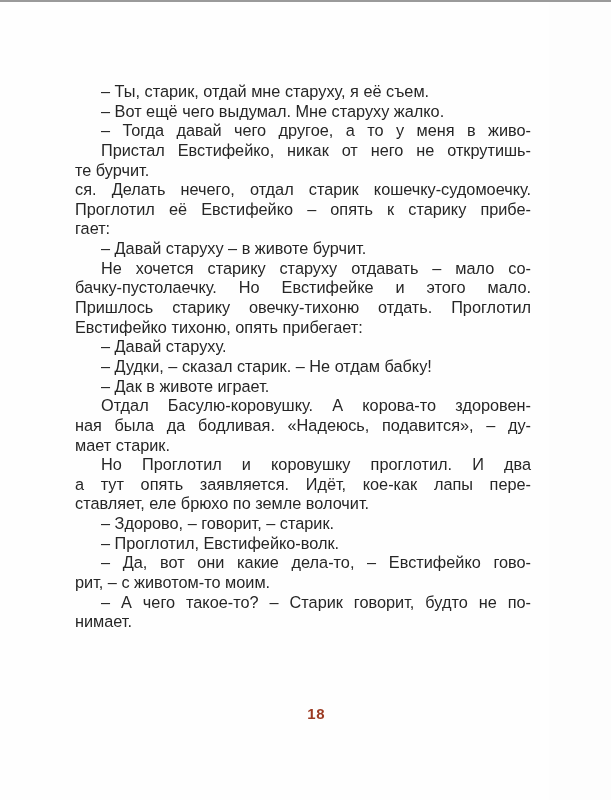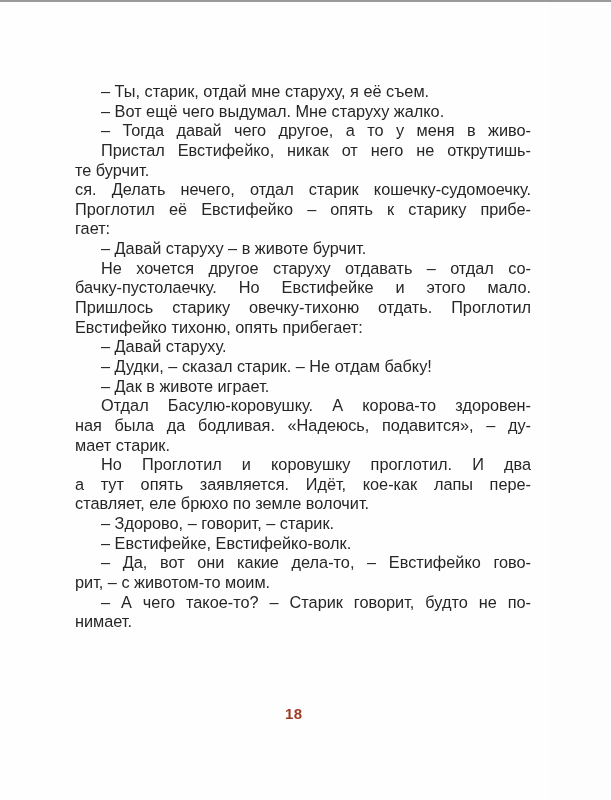--- a/index.html
+++ b/index.html
@@ -49,21 +49,21 @@
       padding-left: 26px;
     }
     .line.last {
       text-align-last: left;
     }
     .page-number {
       position: absolute;
       left: 285px;
       top: 703px;
       width: 40px;
-      text-align: left;
+      text-align: right;
       font-family: "Liberation Sans", sans-serif;
       font-weight: bold;
       font-size: 15px;
       color: #9b3a22;
       letter-spacing: 0.5px;
     }
   </style>
 </head>
 <body>
 
@@ -72,34 +72,34 @@
   <div class="text-block">
     <span class="line indent last">– Ты, старик, отдай мне старуху, я её съем.</span>
     <span class="line indent last">– Вот ещё чего выдумал. Мне старуху жалко.</span>
     <span class="line indent">– Тогда давай чего другое, а то у меня в живо-</span>
     <span class="line indent">Пристал Евстифейко, никак от него не открутишь-</span>
     <span class="line last">те бурчит.</span>
     <span class="line">ся. Делать нечего, отдал старик кошечку-судомоечку.</span>
     <span class="line">Проглотил её Евстифейко – опять к старику прибе-</span>
     <span class="line last">гает:</span>
     <span class="line indent last">– Давай старуху – в животе бурчит.</span>
-    <span class="line indent">Не хочется другое старуху отдавать – отдал со-</span>
+    <span class="line indent">Не хочется старику старуху отдавать – мало со-</span>
     <span class="line">бачку-пустолаечку. Но Евстифейке и этого мало.</span>
     <span class="line">Пришлось старику овечку-тихоню отдать. Проглотил</span>
     <span class="line last">Евстифейко тихоню, опять прибегает:</span>
     <span class="line indent last">– Давай старуху.</span>
     <span class="line indent last">– Дудки, – сказал старик. – Не отдам бабку!</span>
     <span class="line indent last">– Дак в животе играет.</span>
     <span class="line indent">Отдал Басулю-коровушку. А корова-то здоровен-</span>
     <span class="line">ная была да бодливая. «Надеюсь, подавится», – ду-</span>
     <span class="line last">мает старик.</span>
     <span class="line indent">Но Проглотил и коровушку проглотил. И два</span>
     <span class="line">а тут опять заявляется. Идёт, кое-как лапы пере-</span>
     <span class="line last">ставляет, еле брюхо по земле волочит.</span>
     <span class="line indent last">– Здорово, – говорит, – старик.</span>
-    <span class="line indent last">– Евстифейке, Евстифейко-волк.</span>
+    <span class="line indent last">– Проглотил, Евстифейко-волк.</span>
     <span class="line indent">– Да, вот они какие дела-то, – Евстифейко гово-</span>
     <span class="line last">рит, – с животом-то моим.</span>
     <span class="line indent">– А чего такое-то? – Старик говорит, будто не по-</span>
     <span class="line last">нимает.</span>
   </div>
   <div class="page-number">18</div>
 </div>
 
 </body></html>

